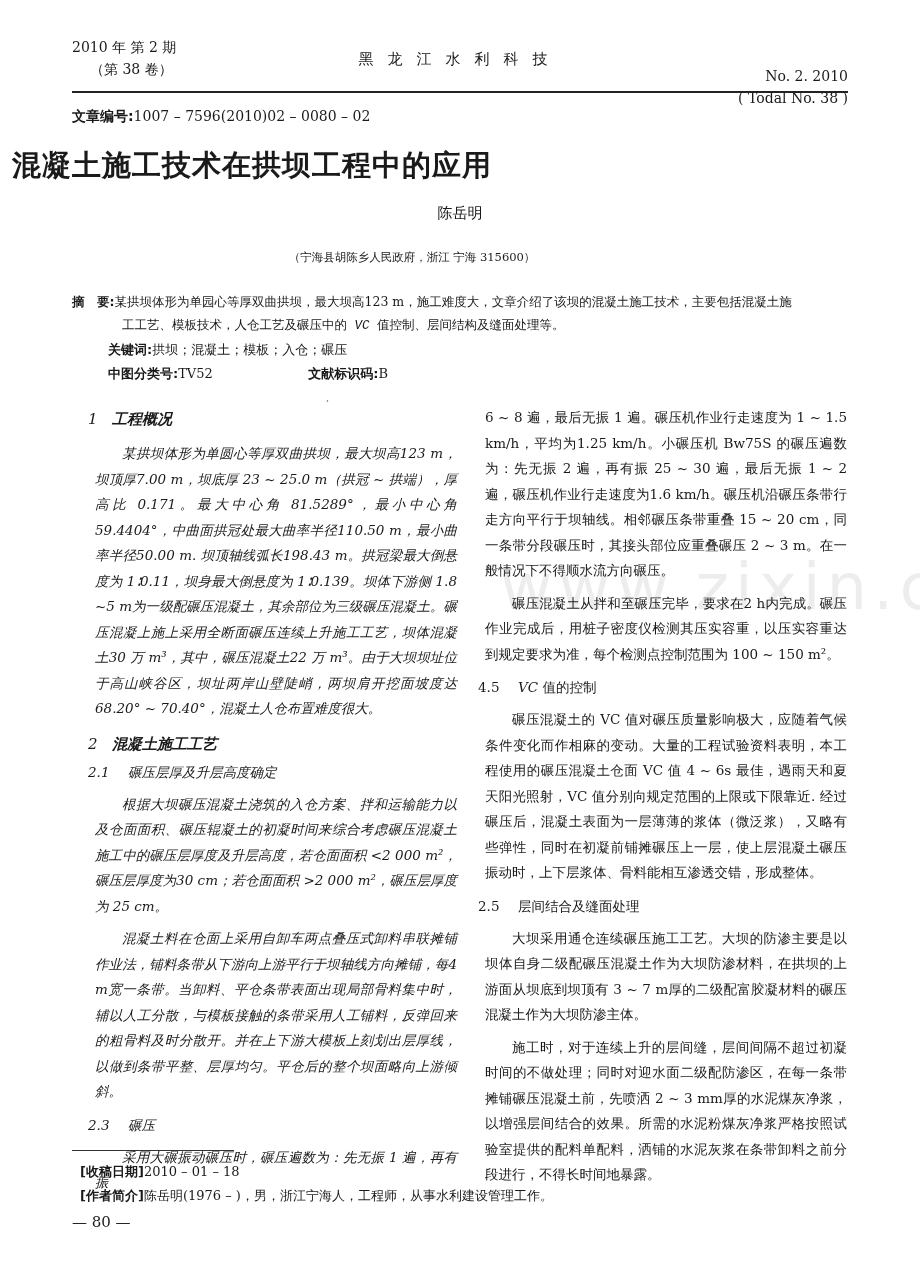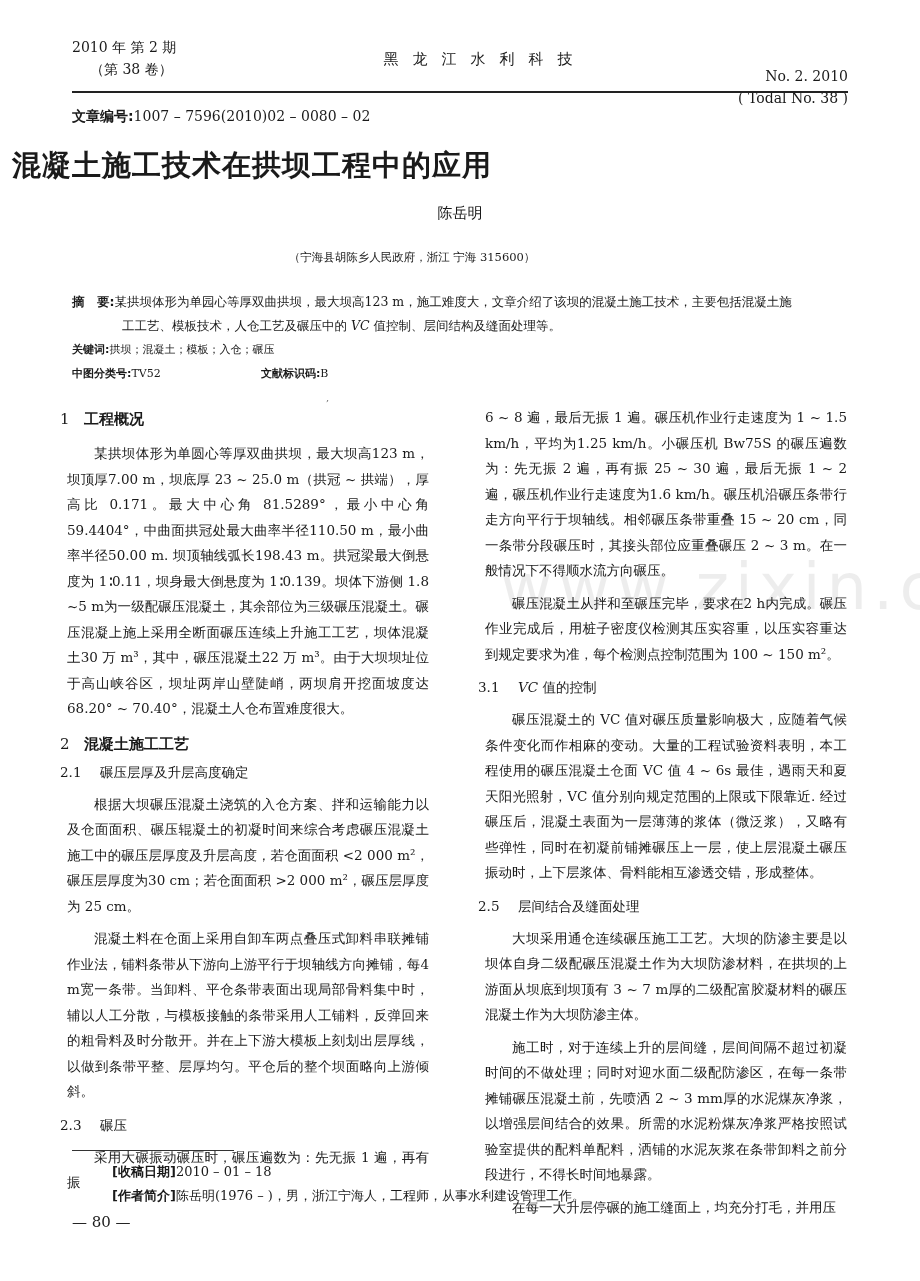--- a/index.html
+++ b/index.html
@@ -3,47 +3,47 @@
 <meta charset="utf-8">
 <style>
   html, body { margin: 0; padding: 0; background: #ffffff; }
   body {
     width: 920px; height: 1281px; position: relative; overflow: hidden;
     font-family: "DejaVu Serif", "Liberation Serif", serif; color: #1a1a1a;
   }
   .abs { position: absolute; }
   .hdr-left { left: 72px; top: 36px; font-size: 14px; line-height: 22px; }
   .hdr-left .l2 { padding-left: 18px; }
-  .hdr-center { left: 260px; width: 400px; top: 48px; text-align: center; font-size: 14px; line-height: 22px; margin-left: 25px; }
+  .hdr-center { left: 260px; width: 400px; top: 48px; text-align: center; font-size: 14px; line-height: 22px; }
   .hdr-center .cn { letter-spacing: 14px; font-size: 15px; }
   .hdr-center .en { font-size: 13px; }
   .hdr-right { right: 72px; top: 48px; text-align: right; font-size: 14px; line-height: 22px; margin-top: 17px; }
   .hdr-rule { left: 72px; width: 776px; top: 91px; height: 2px; background: #222; }
   .article-no { left: 72px; top: 108px; font-size: 14px; }
   .article-no b { font-family: "DejaVu Sans", sans-serif; font-weight: bold; }
   .title { left: 12px; width: 920px; top: 146px; text-align: left; font-family: "DejaVu Sans", sans-serif; font-weight: bold; font-size: 29px; letter-spacing: 1px; }
   .author { left: 0; width: 920px; top: 204px; text-align: center; font-size: 15px; }
   .affil { left: 0; width: 824px; top: 250px; text-align: center; font-size: 11.5px; }
   .abstract { left: 72px; width: 780px; top: 290px; font-size: 12.5px; line-height: 24px; }
   .abstract .lab { font-family: "DejaVu Sans", sans-serif; font-weight: bold; }
-  .abstract .indent { padding-left: 50px; }
-  .meta-row { font-size: 11px; line-height: 24px; }
+  .abstract .indent { padding-left: 50px; font-family: Liberation Mono, monospace; }
+  .meta-row { font-size: 13px; line-height: 24px; margin-left: 36px; }
   .meta-row .lab { font-family: "DejaVu Sans", sans-serif; font-weight: bold; }
   .col { width: 376px; font-size: 13.5px; line-height: 25.5px; text-align: justify; }
-  .col-left { left: 60px; top: 404px; }
+  .col-left { left: 88px; top: 404px; font-style: italic; }
   .col-right { left: 478px; top: 398px; }
   .h1 { font-family: "DejaVu Sans", sans-serif; font-weight: bold; font-size: 15px; line-height: 30px; }
   .h1 .num { font-family: "DejaVu Serif", serif; font-weight: normal; display: inline-block; width: 24px; }
   .h2 { font-size: 13.5px; line-height: 26px; }
   .h2 .num { display: inline-block; width: 40px; }
   .p { text-indent: 2em; margin: 7px; }
   .italic { font-style: italic; }
   .foot-rule { left: 72px; width: 162px; top: 1150px; height: 1px; background: #333; }
   .footnotes { left: 80px; top: 1160px; font-size: 13px; line-height: 24px; }
-  .footnotes .lab { font-family: "DejaVu Sans", sans-serif; font-weight: bold; margin-left: 32px; }
+  .footnotes .lab { font-family: "DejaVu Sans", sans-serif; font-weight: bold; }
   .page-num { left: 72px; top: 1213px; font-size: 15px; }
   .watermark { left: 500px; top: 550px; font-family: "DejaVu Sans", sans-serif; font-size: 64px; color: rgba(0,0,0,0.07); letter-spacing: 6px; }
   .dot-mark { left: 326px; top: 392px; font-size: 10px; color: #666; }
 </style>
 </head>
 <body>
 
 <div class="abs hdr-left">
   <div>2010 年  第 2 期</div>
   <div class="l2">（第 38 卷）</div>
@@ -100,29 +100,28 @@
   <div class="h2">
     <span class="num">2.3</span><span>碾压</span>
   </div>
   <p class="p">采用大碾振动碾压时，碾压遍数为：先无振 1 遍，再有振</p>
 </div>
 
 <div class="abs col col-right">
   <p class="p" style="text-indent:0;">6 ~ 8 遍，最后无振 1 遍。碾压机作业行走速度为 1 ~ 1.5 km/h，平均为1.25 km/h。小碾压机 Bw75S 的碾压遍数为：先无振 2 遍，再有振 25 ~ 30 遍，最后无振 1 ~ 2 遍，碾压机作业行走速度为1.6 km/h。碾压机沿碾压条带行走方向平行于坝轴线。相邻碾压条带重叠 15 ~ 20 cm，同一条带分段碾压时，其接头部位应重叠碾压 2 ~ 3 m。在一般情况下不得顺水流方向碾压。</p>
   <p class="p">碾压混凝土从拌和至碾压完毕，要求在2 h内完成。碾压作业完成后，用桩子密度仪检测其压实容重，以压实容重达到规定要求为准，每个检测点控制范围为 100 ~ 150 m²。</p>
   <div class="h2">
-    <span class="num">3.1</span><span class="italic">VC</span><span> 值的控制</span>
+    <span class="num">4.5</span><span class="italic">VC</span><span> 值的控制</span>
   </div>
   <p class="p">碾压混凝土的 VC 值对碾压质量影响极大，应随着气候条件变化而作相麻的变动。大量的工程试验资料表明，本工程使用的碾压混凝土仓面 VC 值 4 ~ 6s 最佳，遇雨天和夏天阳光照射，VC 值分别向规定范围的上限或下限靠近. 经过碾压后，混凝土表面为一层薄薄的浆体（微泛浆），又略有些弹性，同时在初凝前铺摊碾压上一层，使上层混凝土碾压振动时，上下层浆体、骨料能相互渗透交错，形成整体。</p>
   <div class="h2">
     <span class="num">2.5</span><span>层间结合及缝面处理</span>
   </div>
   <p class="p">大坝采用通仓连续碾压施工工艺。大坝的防渗主要是以坝体自身二级配碾压混凝土作为大坝防渗材料，在拱坝的上游面从坝底到坝顶有 3 ~ 7 m厚的二级配富胶凝材料的碾压混凝土作为大坝防渗主体。</p>
   <p class="p">施工时，对于连续上升的层间缝，层间间隔不超过初凝时间的不做处理；同时对迎水面二级配防渗区，在每一条带摊铺碾压混凝土前，先喷洒 2 ~ 3 mm厚的水泥煤灰净浆，以增强层间结合的效果。所需的水泥粉煤灰净浆严格按照试验室提供的配料单配料，洒铺的水泥灰浆在条带卸料之前分段进行，不得长时间地暴露。</p>
-  <p class="p">在每一大升层停碾的施工缝面上，均充分打毛，并用压</p>
 </div>
 
 <div class="abs foot-rule"></div>
 <div class="abs footnotes">
   <div>
     <span class="lab">[收稿日期]</span><span>2010 – 01 – 18</span>
   </div>
   <div>
     <span class="lab">[作者简介]</span><span>陈岳明(1976 – )，男，浙江宁海人，工程师，从事水利建设管理工作。</span>
   </div>

